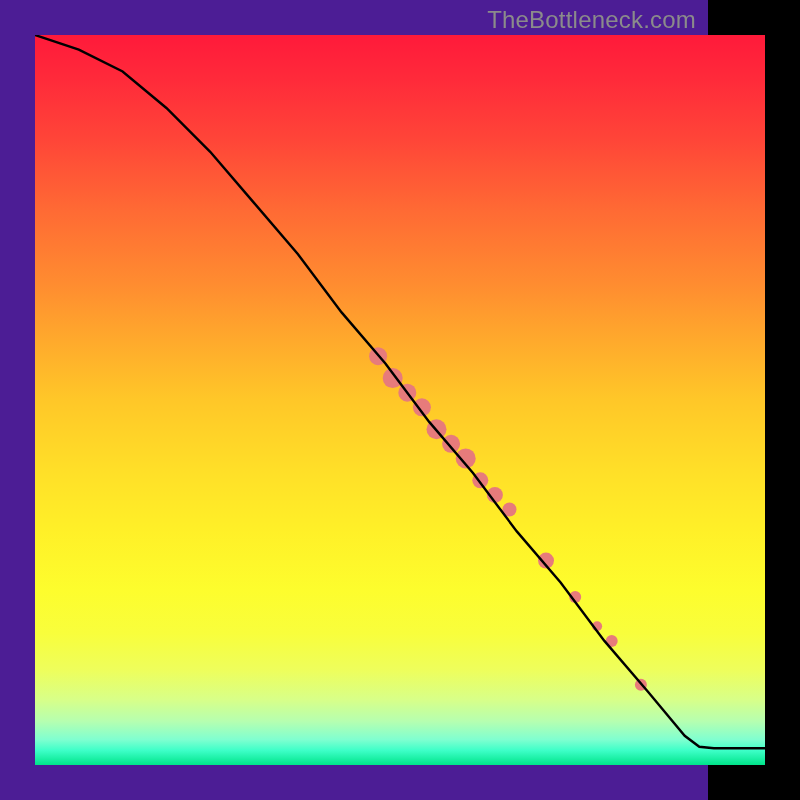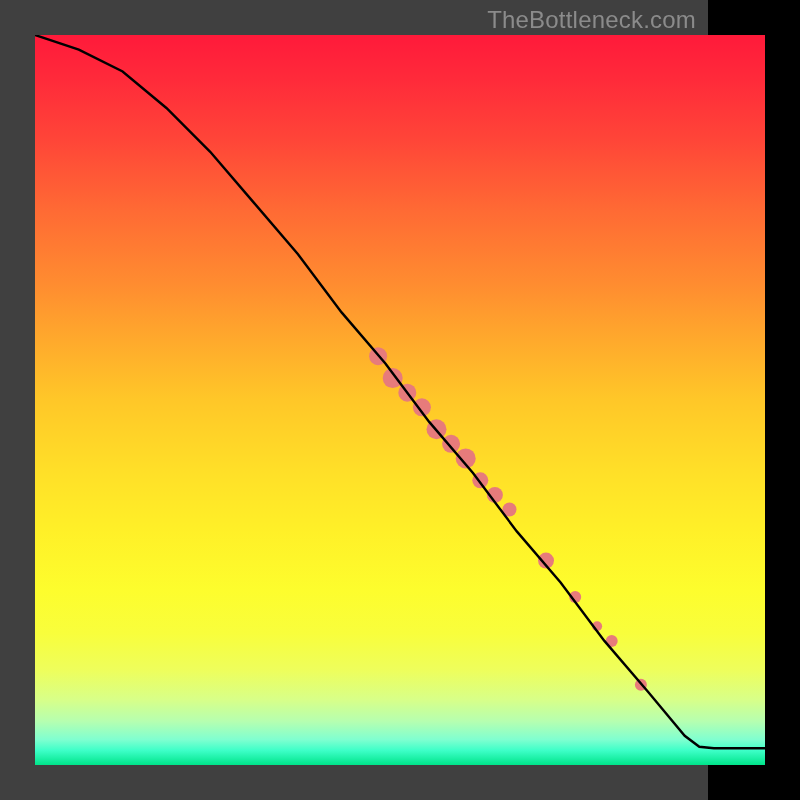--- a/index.html
+++ b/index.html
@@ -8,21 +8,21 @@
     width: 800px;
     height: 800px;
     overflow: hidden;
     background: #000;
     font-family: Arial, Helvetica, sans-serif;
   }
   .frame {
     position: relative;
     width: 708px;
     height: 800px;
-    background: #404040;
+    background: #4c1d95;
   }
   .plot-area {
     position: absolute;
     left: 35px;
     top: 35px;
     width: 730px;
     height: 730px;
   }
   .gradient-bg {
     position: absolute;

